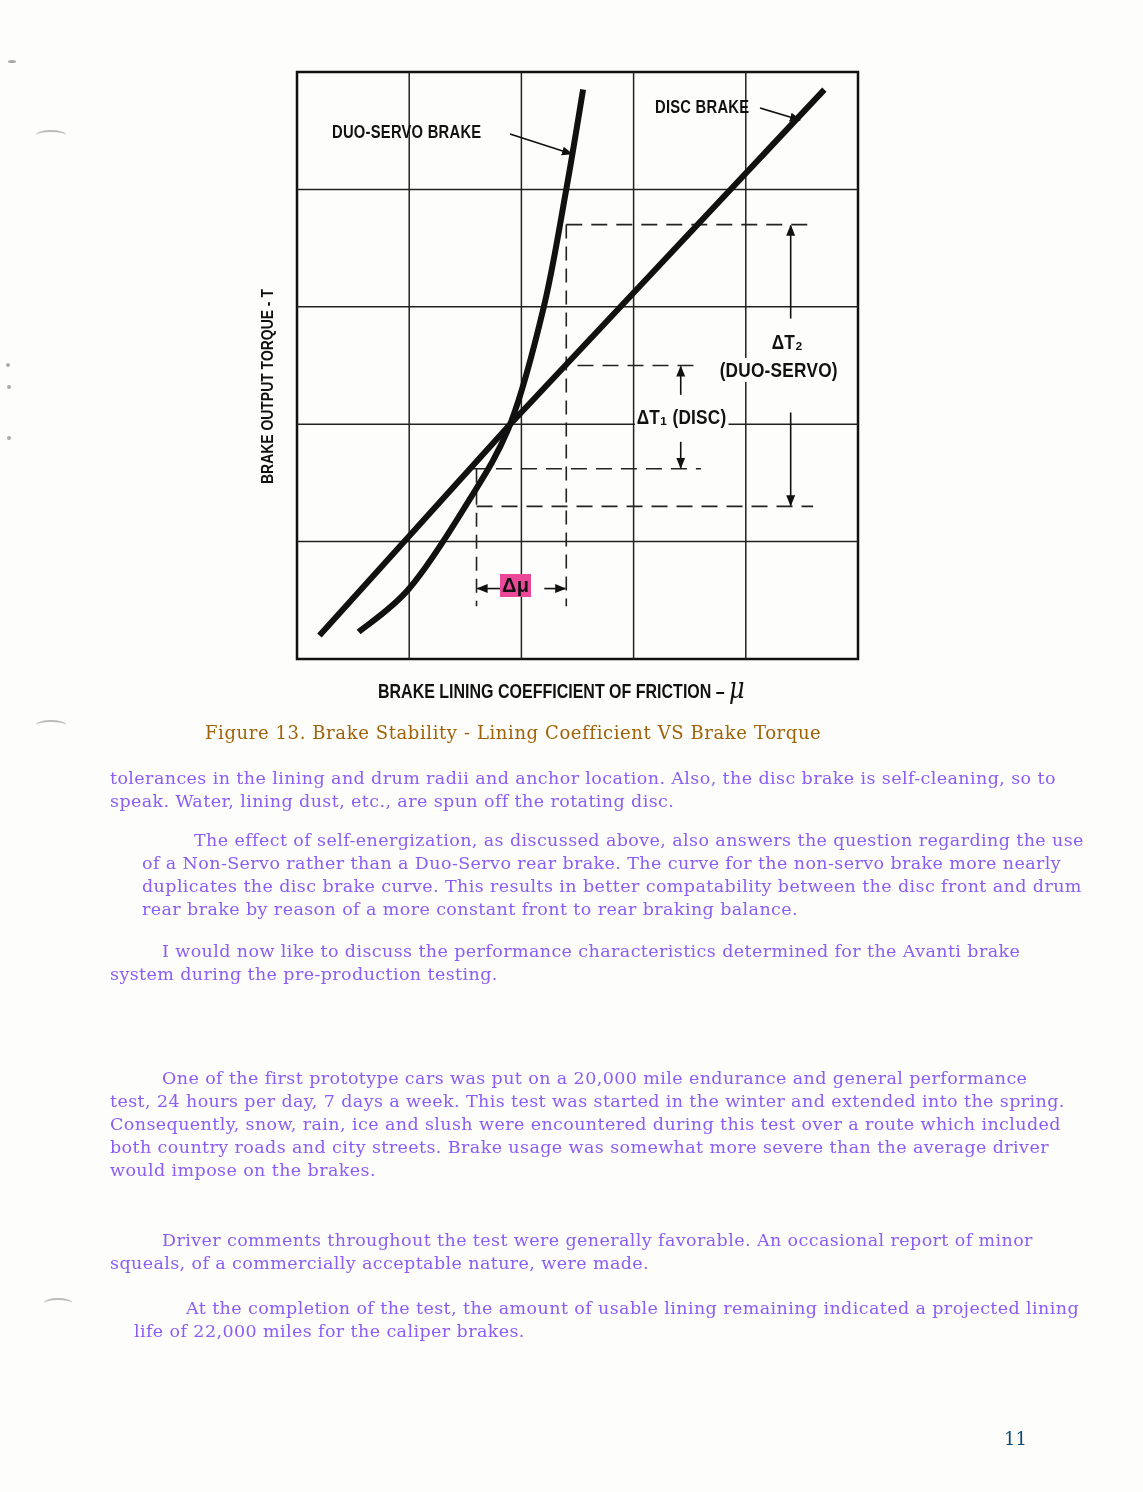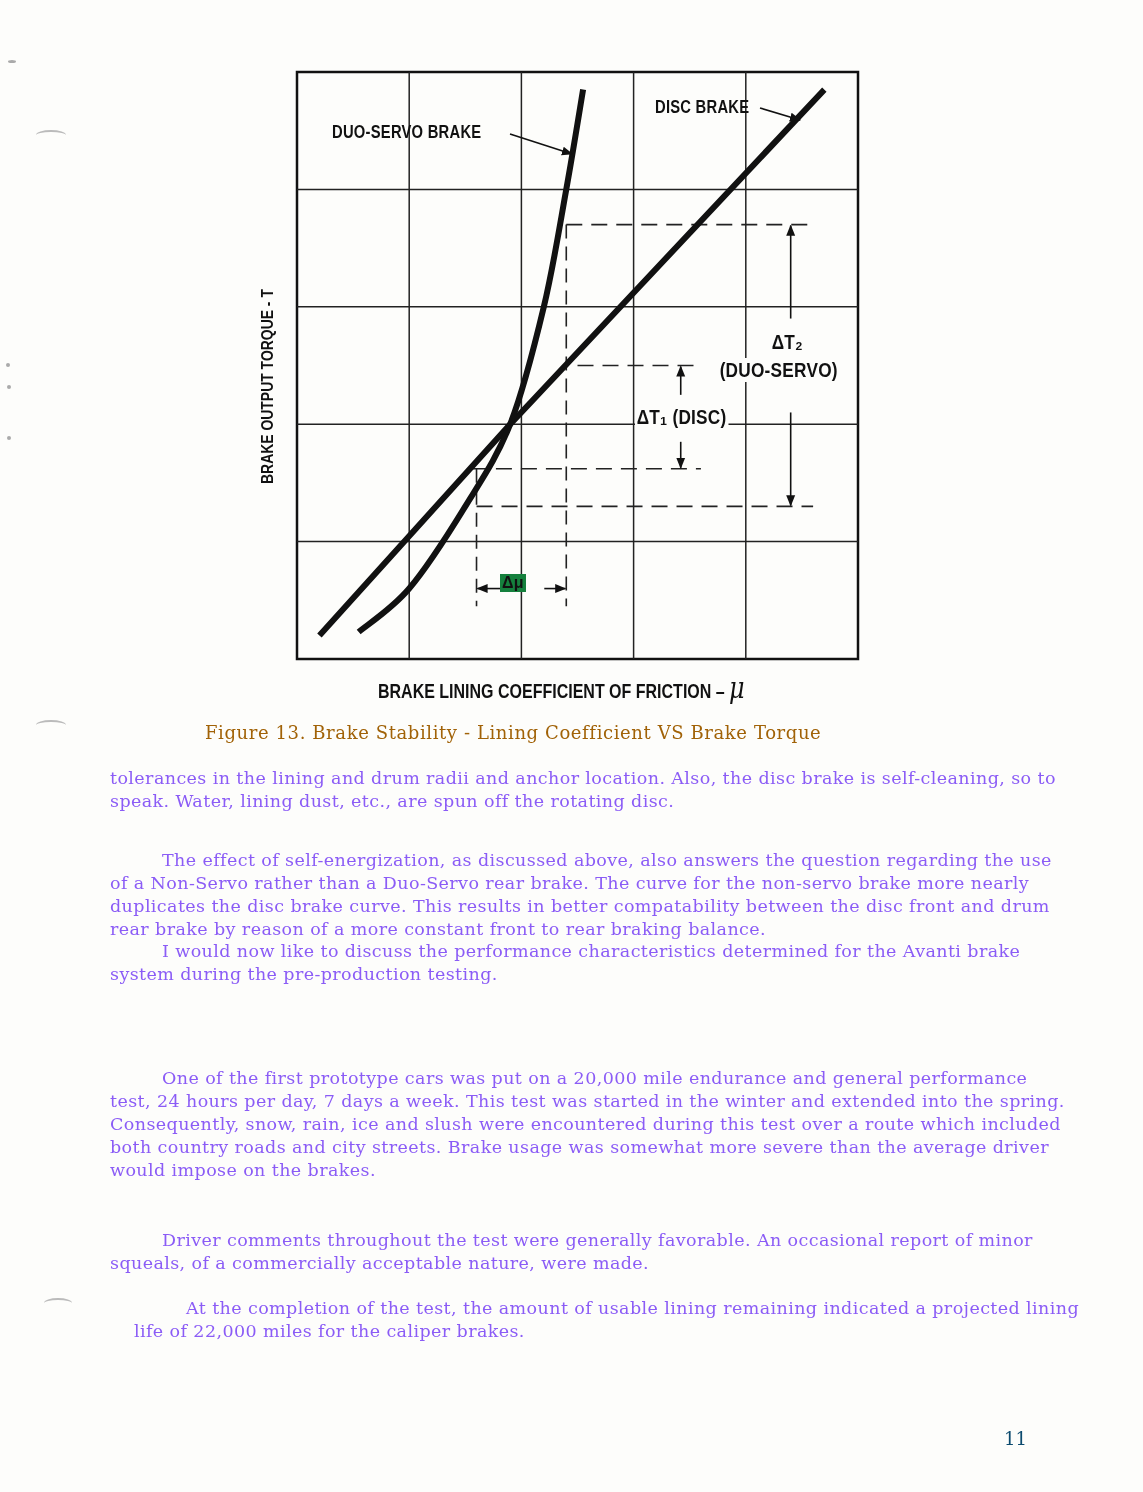--- a/index.html
+++ b/index.html
@@ -85,32 +85,32 @@
           <path d="M0,1 L10,5 L0,9 z" fill="#111"></path>
         </marker>
       </defs>
     </svg>
 
   <div class="chart-label" style="left:332px; top:122px; font-size:18px;">DUO-SERVO BRAKE</div>
   <div class="chart-label" style="left:655px; top:97px; font-size:18px;">DISC BRAKE</div>
   <div class="chart-label" style="left:770px; top:330px; font-size:21px; background:#fdfdfb; padding:0 2px;">ΔT₂</div>
   <div class="chart-label" style="left:718px; top:358px; font-size:21px; background:#fdfdfb; padding:0 2px;">(DUO-SERVO)</div>
   <div class="chart-label" style="left:635px; top:405px; font-size:21px; background:#fdfdfb; padding:0 2px;">ΔT₁ (DISC)</div>
-  <div class="chart-label" style="left:500px; top:574px; font-size:16px; background:#15803d; padding:0 2px; transform:none;">Δμ</div>
+  <div class="chart-label" style="left:500px; top:574px; font-size:20px; background:#ec4899; padding:0 2px; transform:none;">Δμ</div>
 
   <div class="ylabel">BRAKE OUTPUT TORQUE - T</div>
   <div class="xlabel"><span id="xlabel-text">BRAKE LINING COEFFICIENT OF FRICTION – </span><span class="mu" id="xlabel-mu">μ</span></div>
 </div>
 
 <div class="caption">Figure 13. Brake Stability - Lining Coefficient VS Brake Torque</div>
 
 <div class="body-text" style="top:767px;">
     <p>tolerances in the lining and drum radii and anchor location.  Also, the disc brake is self-cleaning, so to speak.  Water, lining dust, etc., are spun off the rotating disc.</p>
   </div>
-<div class="body-text indent" style="top:849px;">
+<div class="body-text indent" style="top:829px;margin-left:32px;">
     <p>The effect of self-energization, as discussed above, also answers the question regarding the use of a Non-Servo rather than a Duo-Servo rear brake. The curve for the non-servo brake more nearly duplicates the disc brake curve. This results in better compatability between the disc front and drum rear brake by reason of a more constant front to rear braking balance.</p>
   </div>
 <div class="body-text indent" style="top:940px;">
     <p>I would now like to discuss the performance characteristics determined for the Avanti brake system during the pre-production testing.</p>
   </div>
 <div class="body-text indent" style="top:1067px;">
     <p>One of the first prototype cars was put on a 20,000 mile endurance and general performance test, 24 hours per day, 7 days a week.  This test was started in the winter and extended into the spring.  Consequently, snow, rain, ice and slush were encountered during this test over a route which included both country roads and city streets.  Brake usage was somewhat more severe than the average driver would impose on the brakes.</p>
   </div>
 <div class="body-text indent" style="top:1229px;">
     <p>Driver comments throughout the test were generally favorable.  An occasional report of minor squeals, of a commercially acceptable nature, were made.</p>

